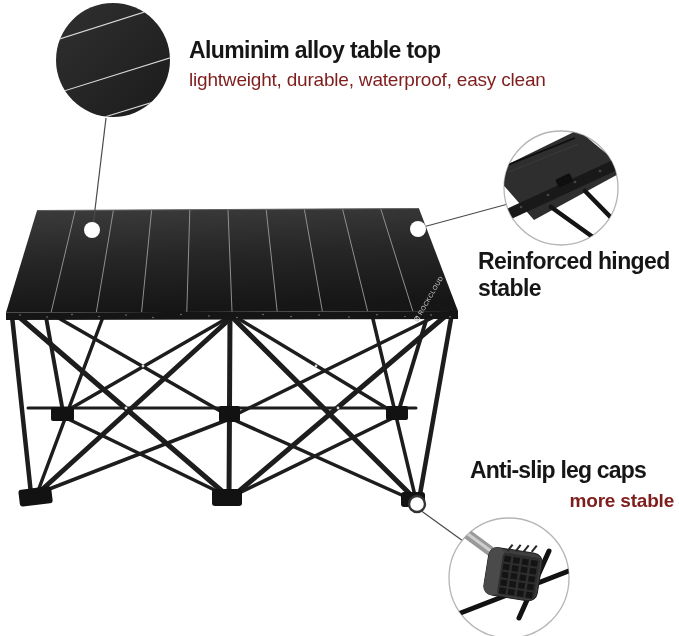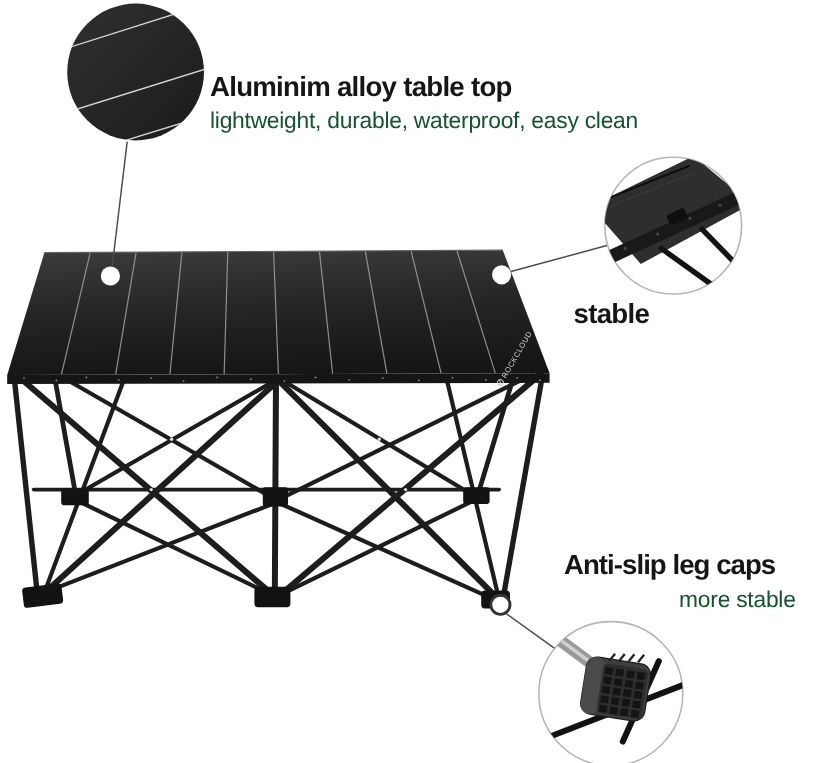--- a/index.html
+++ b/index.html
@@ -7,29 +7,29 @@
     position:relative;width:679px;height:636px;background:#ffffff;overflow:hidden;
     font-family:"Liberation Sans",sans-serif;color:#1a1a1a;
   }
   .scene{position:absolute;left:0;top:0;}
   .callout{position:absolute;}
   .callout-title{
     font-weight:bold;font-size:23px;letter-spacing:-0.6px;color:#161616;
     line-height:27px;white-space:nowrap;
   }
   .callout-sub{
-    font-size:19px;letter-spacing:-0.2px;color:#14532d;line-height:23px;white-space:nowrap;
+    font-size:19px;letter-spacing:-0.2px;color:#7f1d1d;line-height:23px;white-space:nowrap;
   }
-  .b1{left:175px;top:37px;margin-top:22px;}
+  .b1{left:189px;top:37px;}
   .b1 .callout-sub{margin-top:4px;}
   .b2-title{left:478px;top:248px;}
   .b2-title span{display:block;}
   .b2-notes{right:4px;top:315px;text-align:right;}
   .b3-title{left:470px;top:457px;letter-spacing:-0.8px;}
-  .b3-note{right:16px;top:489px;text-align:center;}
+  .b3-note{right:5px;top:489px;text-align:center;font-weight:bold;}
 </style>
 </head>
 <body>
 
 <div class="canvas">
 
   <svg class="scene" width="679" height="636" viewBox="0 0 679 636">
     <defs>
       <linearGradient id="gTop" x1="0" y1="0" x2="0.15" y2="1">
         <stop offset="0" stop-color="#3c3c3c"></stop>
@@ -218,20 +218,21 @@
       </g>
     </g>
   </svg>
 
   <div class="callout b1">
     <div class="callout-title">Aluminim alloy table top</div>
     <div class="callout-sub">lightweight, durable, waterproof, easy clean</div>
   </div>
 
   <div class="callout callout-title b2-title">
+    <span>Reinforced hinged</span>
     <span>stable</span>
   </div>
   <div class="callout callout-sub b2-notes">
   </div>
 
   <div class="callout callout-title b3-title">Anti-slip leg caps</div>
   <div class="callout callout-sub b3-note">more stable</div>
 
 </div>
 

